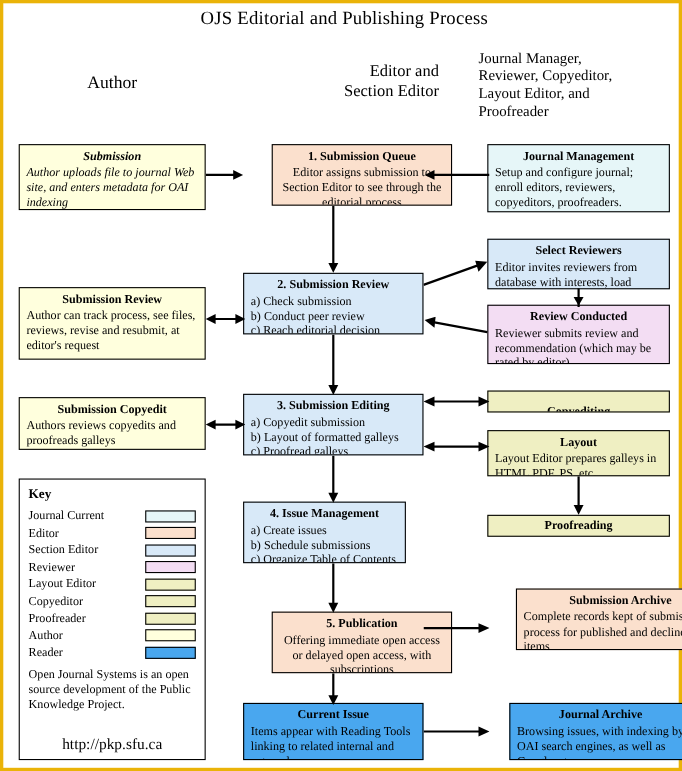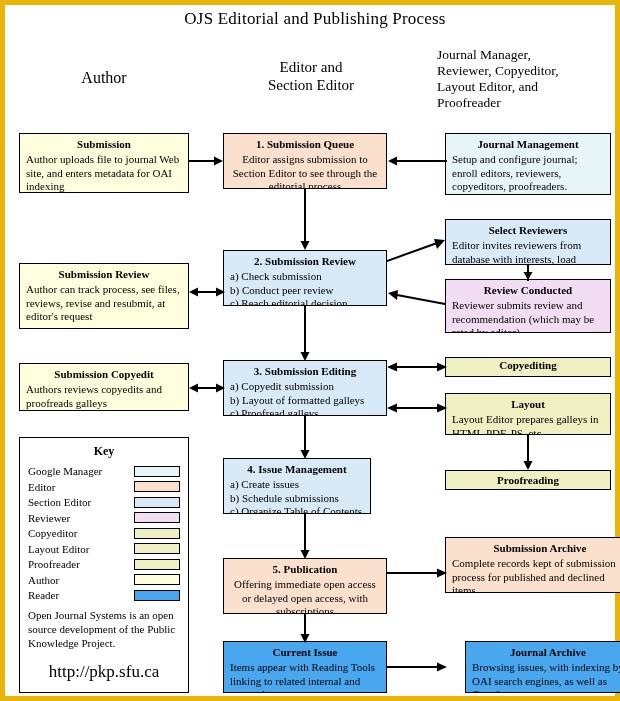--- a/index.html
+++ b/index.html
@@ -12,21 +12,21 @@
     background: #ffffff;
     font-family: "Liberation Serif", serif;
     color: #000000;
     overflow: hidden;
   }
   #page {
     position: relative;
     width: 620px;
     height: 701px;
     box-sizing: border-box;
-    border: 5px solid #eab308;
+    border: 3px solid #eab308;
     background: #ffffff;
   }
   .title {
     position: absolute;
     top: 4px;
     left: 0;
     width: 620px;
     text-align: center;
     font-size: 17px;
     letter-spacing: 0.2px;
@@ -72,21 +72,21 @@
     margin-bottom: 1px;
   }
   .box .bb {
     display: block;
     text-align: left;
   }
   .box.center .bb { text-align: center; }
 
   
   .f-author   { background: #ffffdd; }
-  .f-editor   { background: #fbe0cd; }
+  .f-editor   { background: #fbe0cd; margin-left: 26px; }
   .f-section  { background: #d8e9f8; }
   .f-reviewer { background: #f3ddf3; }
   .f-jm       { background: #e6f6f8; }
   .f-copyedit { background: #efefc2; }
   .f-layout   { background: #efefc2; }
   .f-proof    { background: #efefc2; }
   .f-reader   { background: #49a7ef; }
 
   
   #key {
@@ -95,21 +95,21 @@
     top: 432px;
     width: 170px;
     height: 256px;
     box-sizing: border-box;
     border: 1px solid #000000;
     background: #ffffff;
     font-size: 11px;
     padding: 6px 8px;
   }
   #key .key-title {
-    text-align: center;
+    text-align: left;
     font-weight: bold;
     font-size: 12px;
     margin-bottom: 6px;
   }
   .key-row {
     display: flex;
     align-items: center;
     justify-content: space-between;
     margin-bottom: 3.5px;
   }
@@ -119,47 +119,47 @@
     height: 11px;
     border: 1px solid #000000;
     box-sizing: border-box;
   }
   #key .key-note {
     margin-top: 8px;
     font-size: 11px;
     line-height: 1.25;
   }
   #key .key-url {
-    margin-top: 12px;
+    margin-top: 22px;
     text-align: center;
-    font-size: 17px;
+    font-size: 14px;
   }
 
   
   .arrow {
     position: absolute;
   }
   .arrow svg { display: block; }
 </style>
 </head>
 <body>
 
 <div id="page">
 
   <div class="title">OJS Editorial and Publishing Process</div>
 
   <div class="col-head author">Author</div>
-  <div class="col-head editor" style="white-space:pre-line;">Editor and
+  <div class="col-head editor" style="white-space:pre-line;text-align:right;">Editor and
 Section Editor</div>
   <div class="col-head managers" style="white-space:pre-line;">Journal Manager,
 Reviewer, Copyeditor,
 Layout Editor, and
 Proofreader</div>
 
-  <div class="box f-author" style="left:14px; top:128px; width:170px; height:60px;">
+  <div class="box f-author" style="left:14px; top:128px; width:170px; height:60px;font-style:italic;">
     <span class="bt">Submission</span>
     <span class="bb">Author uploads file to journal Web site, and enters metadata for OAI indexing</span>
   </div>
 
   <div class="box f-editor center" style="left:218px; top:128px; width:164px; height:56px;">
     <span class="bt">1. Submission Queue</span>
     <span class="bb">Editor assigns submission to Section Editor to see through the editorial process</span>
   </div>
 
   <div class="box f-jm" style="left:440px; top:128px; width:166px; height:62px;">
@@ -194,21 +194,21 @@
     <span class="bb">Authors reviews copyedits and proofreads galleys</span>
   </div>
 
   <div class="box f-section" style="left:218px; top:355px; width:164px; height:56px;">
     <span class="bt">3. Submission Editing</span>
     <span class="bb" style="white-space:pre-line;">a) Copyedit submission
 b) Layout of formatted galleys
 c) Proofread galleys</span>
   </div>
 
-  <div class="box f-copyedit center" style="left:440px; top:352px; width:166px; height:20px; padding-top:1px;">
+  <div class="box f-copyedit center" style="left:440px; top:352px; width:166px; height:20px; padding-top:12px;">
     <span class="bt">Copyediting</span>
   </div>
 
   <div class="box f-layout" style="left:440px; top:388px; width:166px; height:42px;">
     <span class="bt">Layout</span>
     <span class="bb">Layout Editor prepares galleys in HTML.PDF. PS. etc.</span>
   </div>
 
   <div class="box f-proof center" style="left:440px; top:465px; width:166px; height:20px; padding-top:3px;">
     <span class="bt">Proofreading</span>
@@ -238,41 +238,41 @@
 
   <div class="box f-reader" style="left:460px; top:636px; width:166px; height:52px;">
     <span class="bt">Journal Archive</span>
     <span class="bb">Browsing issues, with indexing by OAI search engines, as well as Google, etc.</span>
   </div>
 
   <div id="key">
     <div class="key-title">Key</div>
     <div id="key-rows">
         <div class="key-row">
-          <span class="k-label">Google Manager</span>
+          <span class="k-label">Journal Current</span>
           <span class="k-swatch" style="background: rgb(230, 246, 248);"></span>
         </div>
         <div class="key-row">
           <span class="k-label">Editor</span>
           <span class="k-swatch" style="background: rgb(251, 224, 205);"></span>
         </div>
         <div class="key-row">
           <span class="k-label">Section Editor</span>
           <span class="k-swatch" style="background: rgb(216, 233, 248);"></span>
         </div>
         <div class="key-row">
           <span class="k-label">Reviewer</span>
           <span class="k-swatch" style="background: rgb(243, 221, 243);"></span>
         </div>
         <div class="key-row">
+          <span class="k-label">Layout Editor</span>
+          <span class="k-swatch" style="background: rgb(239, 239, 194);"></span>
+        </div>
+        <div class="key-row">
           <span class="k-label">Copyeditor</span>
-          <span class="k-swatch" style="background: rgb(239, 239, 194);"></span>
-        </div>
-        <div class="key-row">
-          <span class="k-label">Layout Editor</span>
           <span class="k-swatch" style="background: rgb(239, 239, 194);"></span>
         </div>
         <div class="key-row">
           <span class="k-label">Proofreader</span>
           <span class="k-swatch" style="background: rgb(239, 239, 194);"></span>
         </div>
         <div class="key-row">
           <span class="k-label">Author</span>
           <span class="k-swatch" style="background: rgb(255, 255, 221);"></span>
         </div>

